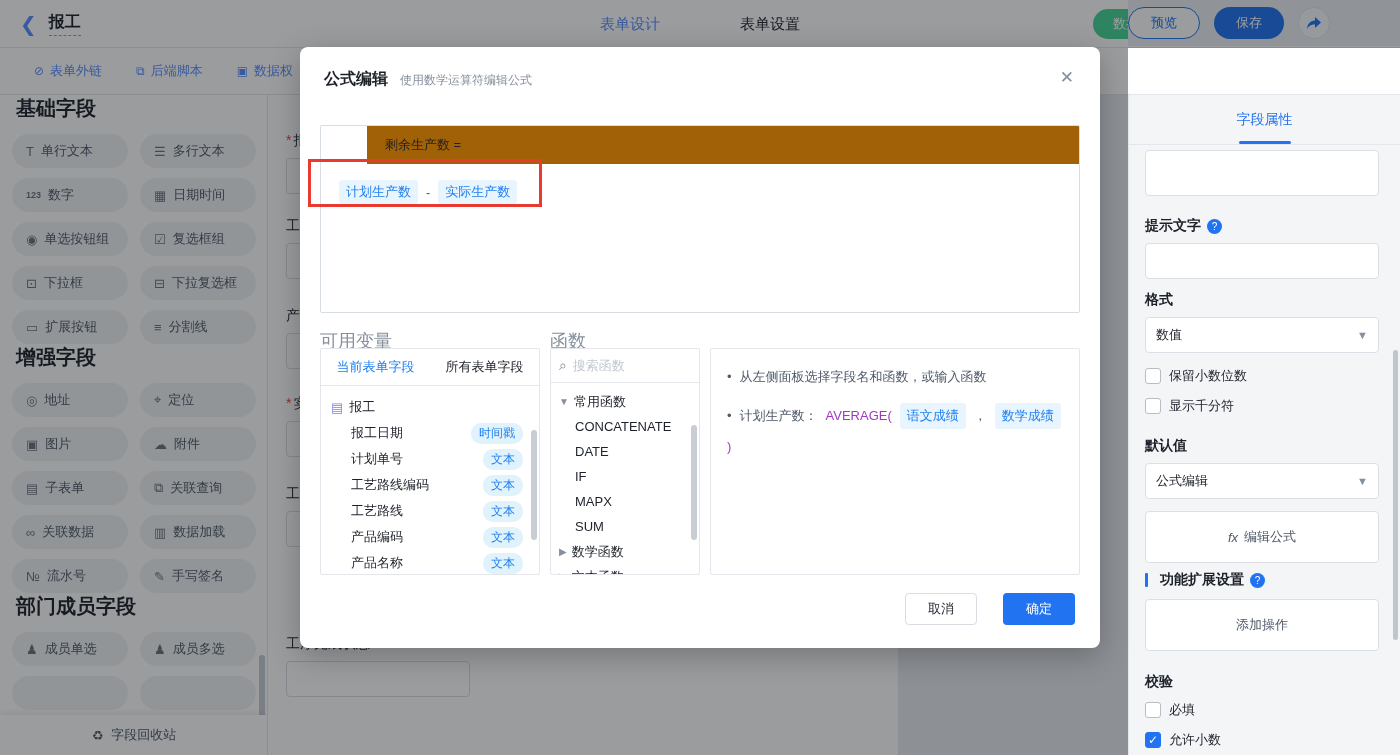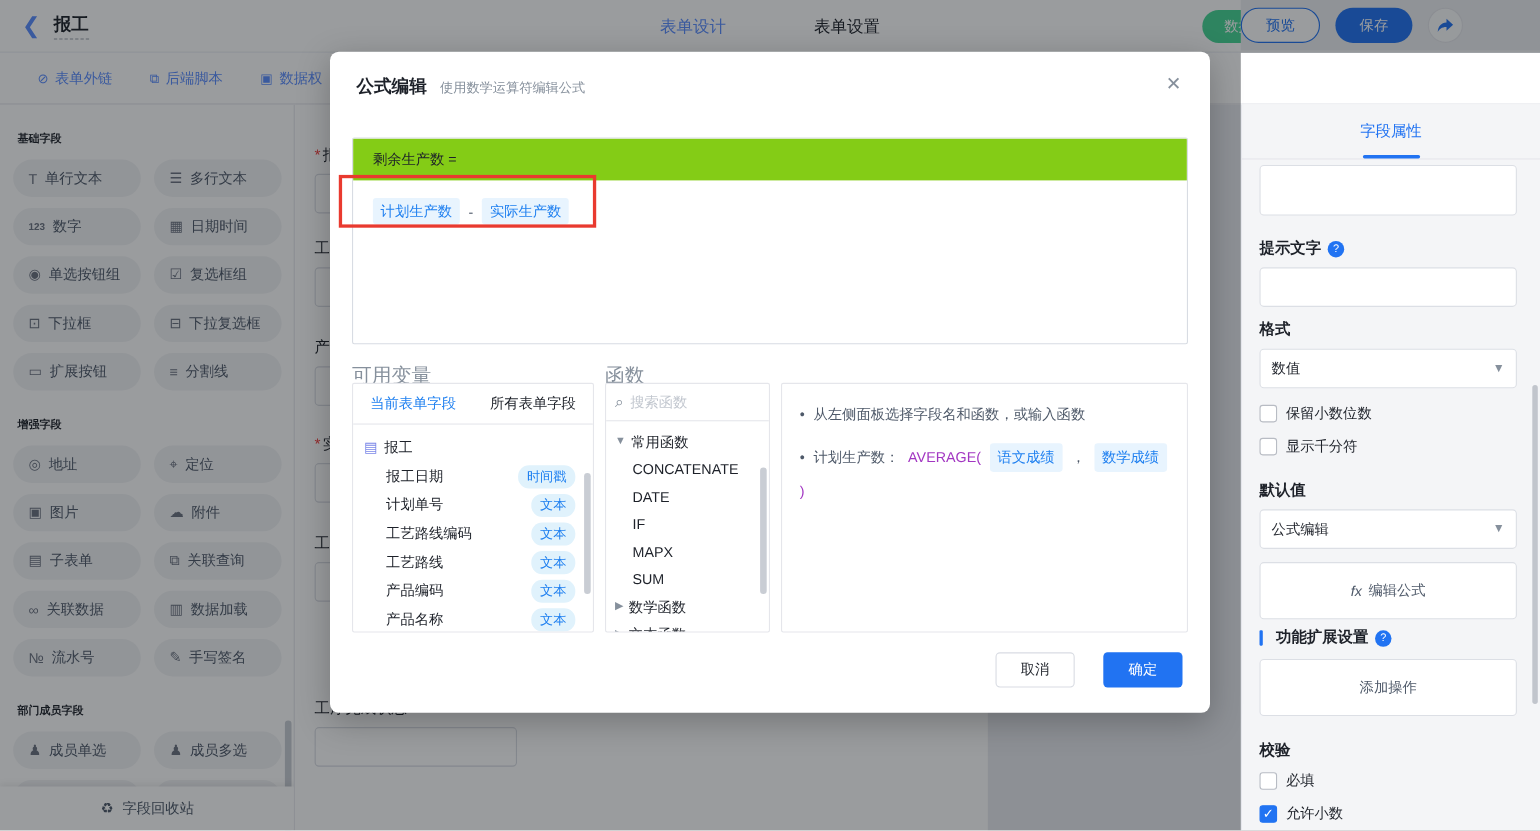--- a/index.html
+++ b/index.html
@@ -25,21 +25,21 @@
   .subbar { position:absolute; left:0; top:48px; width:1400px; height:47px; background:#fff; border-bottom:1px solid #e5e6eb; display:flex; align-items:center; z-index:4; }
   .sub-item { display:flex; align-items:center; gap:6px; color:#5b8dff; font-size:13px; margin-left:34px; cursor:pointer; white-space:nowrap; }
   .sub-item .g { font-size:12px; }
   .subbar-right { position:absolute; right:0; top:0; width:272px; height:46px; background:#eef0f3; display:flex; align-items:center; justify-content:flex-start; gap:14px; z-index:6; }
   .btn-preview { border:1px solid #2173f2; color:#2173f2; background:#fff; border-radius:17px; height:32px; padding:0 22px; font-size:13px; cursor:pointer; }
   .btn-save { border:none; color:#fff; background:#2173f2; border-radius:17px; height:32px; padding:0 22px; font-size:13px; cursor:pointer; }
   .btn-share { width:32px; height:32px; border-radius:50%; background:#fafbfc; border:1px solid #e5e6eb; display:flex; align-items:center; justify-content:center; cursor:pointer; }
 
   
   .lsidebar { position:absolute; left:0; top:95px; width:268px; height:660px; background:#fff; border-right:1px solid #e5e6eb; overflow:hidden; z-index:3; }
-  .sec-title { font-size:10px; font-weight:bold; margin:24px 0 4px 16px; }
+  .sec-title { font-size:20px; font-weight:bold; margin:0 0 4px 16px; }
   .pill-grid { display:flex; flex-wrap:wrap; padding:8px 8px 0 12px; column-gap:12px; row-gap:10px; }
   .fpill { width:116px; height:34px; background:#f2f3f5; border-radius:17px; display:flex; align-items:center; padding-left:14px; gap:7px; color:#4e5969; font-size:13px; cursor:grab; white-space:nowrap; overflow:hidden; }
   .fpill .g { font-size:13px; color:#6b7280; flex:0 0 auto; }
   .fpill .g123 { font-size:9px; font-weight:bold; letter-spacing:0; }
   .recycle { position:absolute; left:0; bottom:0; width:268px; height:40px; background:#fff; box-shadow:0 -2px 6px rgba(0,0,0,.08); display:flex; align-items:center; justify-content:center; gap:8px; color:#4e5969; font-size:13px; cursor:pointer; z-index:2; }
   .ls-scroll { position:absolute; right:2px; top:560px; width:6px; height:110px; border-radius:3px; background:#c9cdd4; }
 
   
   .canvas { position:absolute; left:268px; top:95px; width:860px; height:660px; background:#e9ebef; z-index:1; }
   .formcard { position:absolute; left:0; top:0; width:630px; height:660px; background:#fff; }
@@ -70,21 +70,21 @@
   .blue-bar { display:inline-block; width:3px; height:14px; background:#2173f2; border-radius:1px; margin-right:6px; }
   .rp-scroll { position:absolute; right:2px; top:255px; width:5px; height:290px; border-radius:3px; background:#c1c5cc; }
 
   
   .modal { position:absolute; left:300px; top:47px; width:800px; height:601px; background:#fff; border-radius:8px; box-shadow:0 8px 30px rgba(0,0,0,.25); z-index:30; }
   .m-head { display:flex; align-items:baseline; padding:22px 24px 0 24px; gap:12px; }
   .m-title { font-size:16px; font-weight:bold; }
   .m-sub { font-size:12px; color:#86909c;text-align:center; }
   .m-close { position:absolute; right:26px; top:20px; font-size:17px; color:#86909c; cursor:pointer; }
   .editor { position:absolute; left:20px; top:78px; width:760px; height:188px; border:1px solid #d8dce3; border-radius:2px; overflow:hidden; }
-  .editor-head { height:38px; background:#84cc16; display:flex; align-items:center; padding-left:18px; font-size:13px; font-weight:500; }
+  .editor-head { height:38px; background:#a16207; display:flex; align-items:center; padding-left:18px; font-size:13px; font-weight:500;margin-left:46px; }
   .editor-body { padding:16px 18px; display:flex; align-items:center; gap:8px; }
   .token { background:#e8f4fe; color:#2080f0; padding:3px 7px; border-radius:3px; font-size:13px; cursor:pointer; }
   .op { color:#4e5969; }
   .redbox { position:absolute; left:8px; top:112px; width:234px; height:48px; border:3px solid #e93a2f; z-index:40; pointer-events:none; }
   .m-lab { position:absolute; font-size:18px; color:#86909c; top:282px; }
   .vpanel { position:absolute; left:20px; top:301px; width:220px; height:227px; border:1px solid #e5e6eb; border-radius:2px; background:#fff; overflow:hidden; }
   .vtabs { height:37px; display:flex; align-items:center; border-bottom:1px solid #e5e6eb; font-size:13px; }
   .vtab { flex:1; text-align:center; cursor:pointer; }
   .vtab.active { color:#2080f0; }
   .vlist { padding:8px 10px 0 10px; position:relative; }

